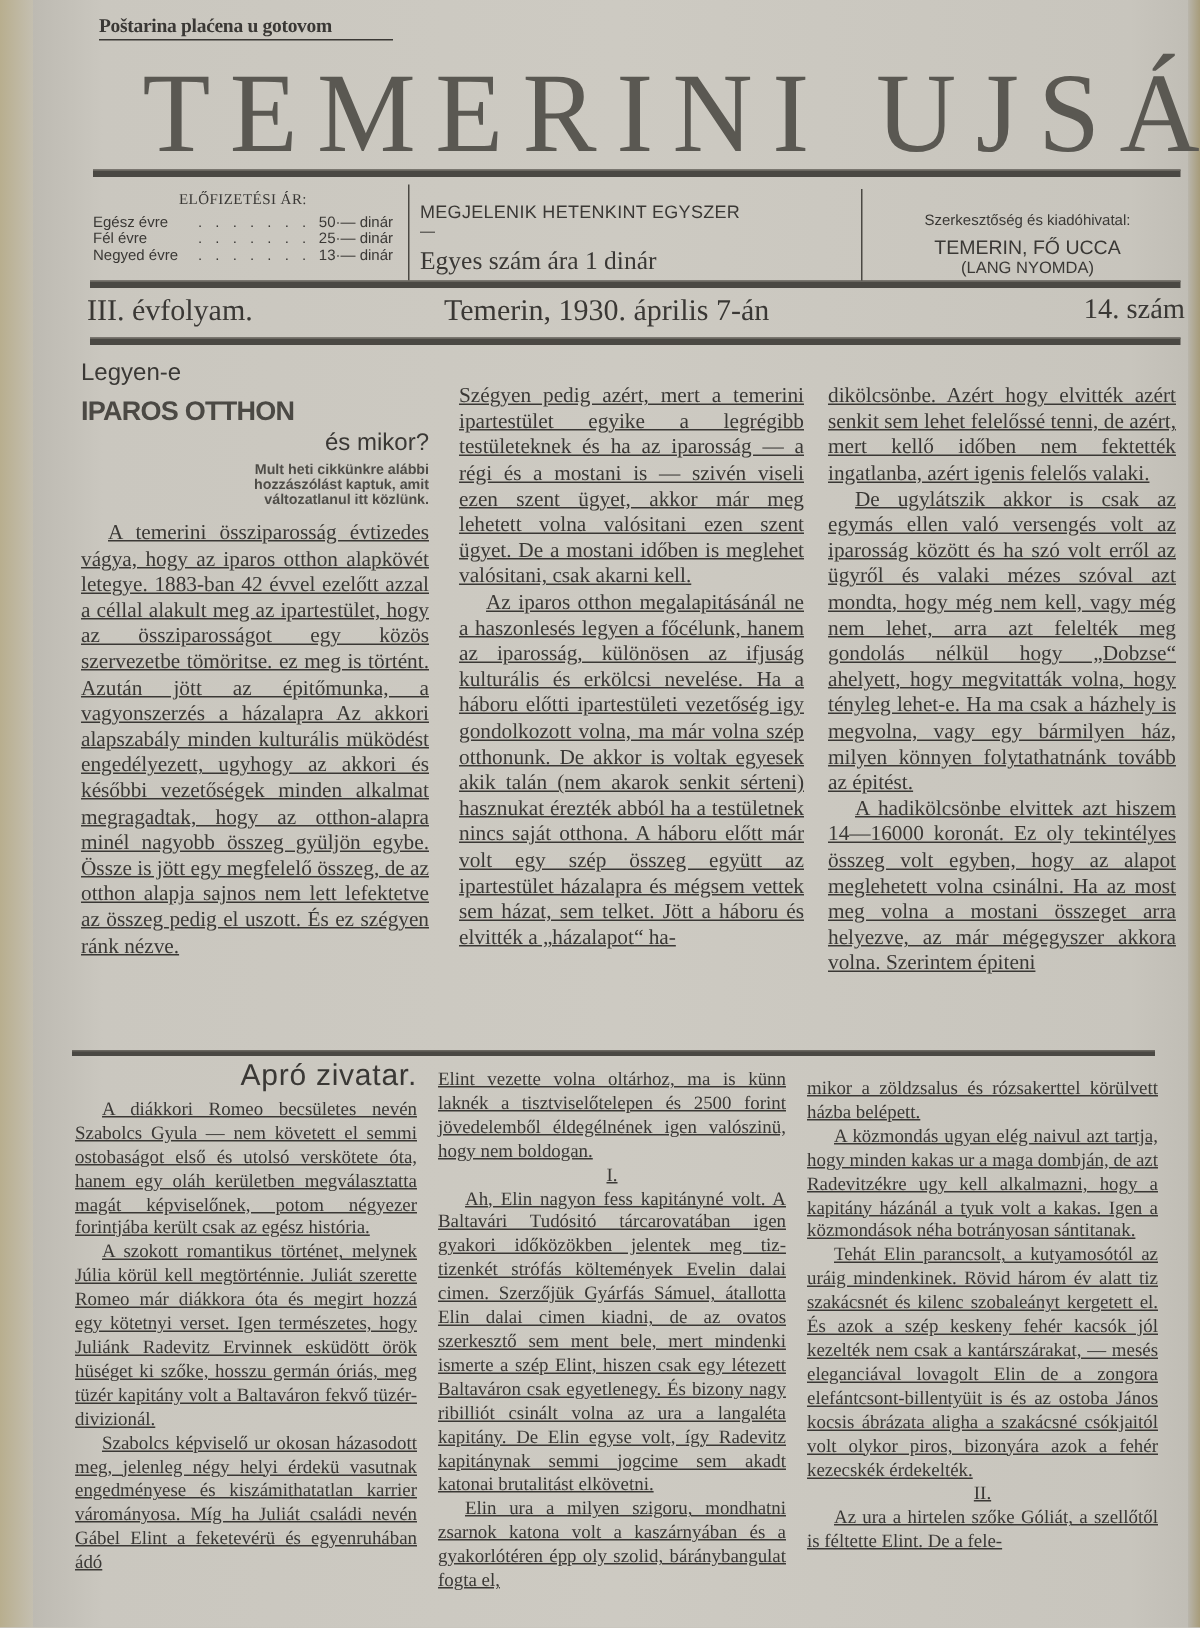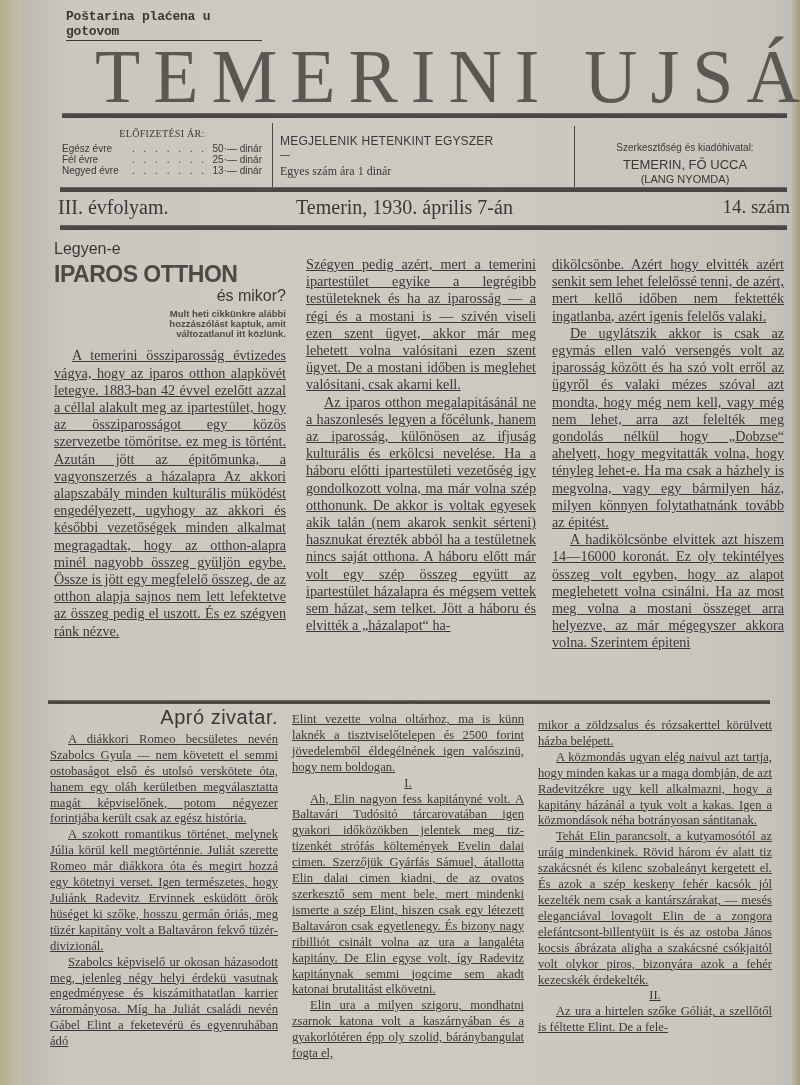--- a/index.html
+++ b/index.html
@@ -17,21 +17,21 @@
   .edge-left {
     position: absolute; left: 0; top: 0; width: 22px; height: 1085px;
     background: linear-gradient(90deg, #b8ae8e, #c4bfb0);
   }
   .edge-right {
     position: absolute; right: 0; top: 0; width: 8px; height: 1085px;
     background: linear-gradient(90deg, #b9b5ab, #a79c7a);
   }
   .postage {
     position: absolute; left: 66px; top: 9px;
-    font-family: Liberation Mono, monospace; font-weight: bold;
+    font-family: Liberation Serif, serif; font-weight: bold;
     font-size: 13px; letter-spacing: -0.2px;
     border-bottom: 1.5px solid #3a3835; padding-bottom: 1px; width: 196px;
   }
   .masthead {
     position: absolute; left: 95px; top: 36px; width: 700px;
     font-family: "Liberation Serif", serif; font-size: 74px; letter-spacing: 13px;
     color: #5a5852; white-space: nowrap; line-height: 80px;
     transform: scaleY(1.02);
   }
   .rule {
@@ -41,35 +41,35 @@
   .vrule { position: absolute; width: 1px; background: #4a4843; }
   .info-left { position: absolute; left: 62px; top: 128px; width: 200px; font-family: "Liberation Sans", sans-serif; }
   .info-left .hdr { text-align: center; font-size: 10px; letter-spacing: 0.3px; margin-bottom: 4px; font-family: Liberation Serif, serif; }
   .price-row { display: flex; font-size: 10px; line-height: 11px; }
   .price-row .lbl { width: 70px; }
   .price-row .dots { flex: 1; letter-spacing: 3px; overflow: hidden; white-space: nowrap; }
   .price-row .amt { width: 58px; text-align: right; }
   .info-mid { position: absolute; left: 280px; top: 134px; width: 280px; text-align: left; font-family: "Liberation Sans", sans-serif; }
   .info-mid .a { font-size: 12px; letter-spacing: 0.2px; }
   .info-mid .dash { font-size: 10px; margin: 1px 0; }
-  .info-mid .b { font-size: 12px; font-family: "Liberation Serif", serif; margin-top: 4px; }
+  .info-mid .b { font-size: 17px; font-family: "Liberation Serif", serif; margin-top: 4px; }
   .info-right { position: absolute; left: 585px; top: 142px; width: 200px; text-align: center; font-family: "Liberation Sans", sans-serif; }
   .info-right .a { font-size: 10px; }
   .info-right .b { font-size: 13px; margin-top: 4px; }
   .info-right .c { font-size: 11px; margin-top: 1px; }
   .dateline { position: absolute; top: 196px; left: 58px; width: 732px; height: 26px; font-family: "Liberation Serif", serif; }
   .dateline .vol { position: absolute; left: 0; font-size: 20px; }
   .dateline .date { position: absolute; left: 238px; font-size: 20px; }
   .dateline .num { position: absolute; right: 0; font-size: 19px; }
   .col { position: absolute; font-size: 14.2px; line-height: 17.2px; text-align: justify; }
   .col p { margin: 0; text-decoration: underline; }
   .col p.ind { text-indent: 18px; }
   .col p.center { text-align: center; text-indent: 0; }
   .kicker { font-family: "Liberation Sans", sans-serif; font-size: 16px; margin: 0 0 2px 0; }
-  .headline { font-family: "Liberation Sans", sans-serif; font-size: 23px; font-weight: bold; letter-spacing: -0.5px; color: #4b4944; line-height: 30px; }
+  .headline { font-family: "Liberation Sans", sans-serif; font-size: 18px; font-weight: bold; letter-spacing: -0.5px; color: #4b4944; line-height: 30px; }
   .subhead { text-align: right; font-family: "Liberation Sans", sans-serif; font-size: 16px; margin-top: -2px; }
   .note { font-size: 9.5px; line-height: 10px; text-align: right; font-family: "Liberation Sans", sans-serif; font-weight: bold; margin: 5px 0 8px 60px; color:#4e4c47; }
   .section-title { font-family: "Liberation Sans", sans-serif; font-size: 20px; text-align: right; margin: 2px 0 6px 0; letter-spacing: 0.5px; }
   .lower { font-size: 12.6px; line-height: 15.9px; }
 </style>
 </head>
 <body>
 
 <div class="edge-left"></div>
 <div class="paper"></div>

